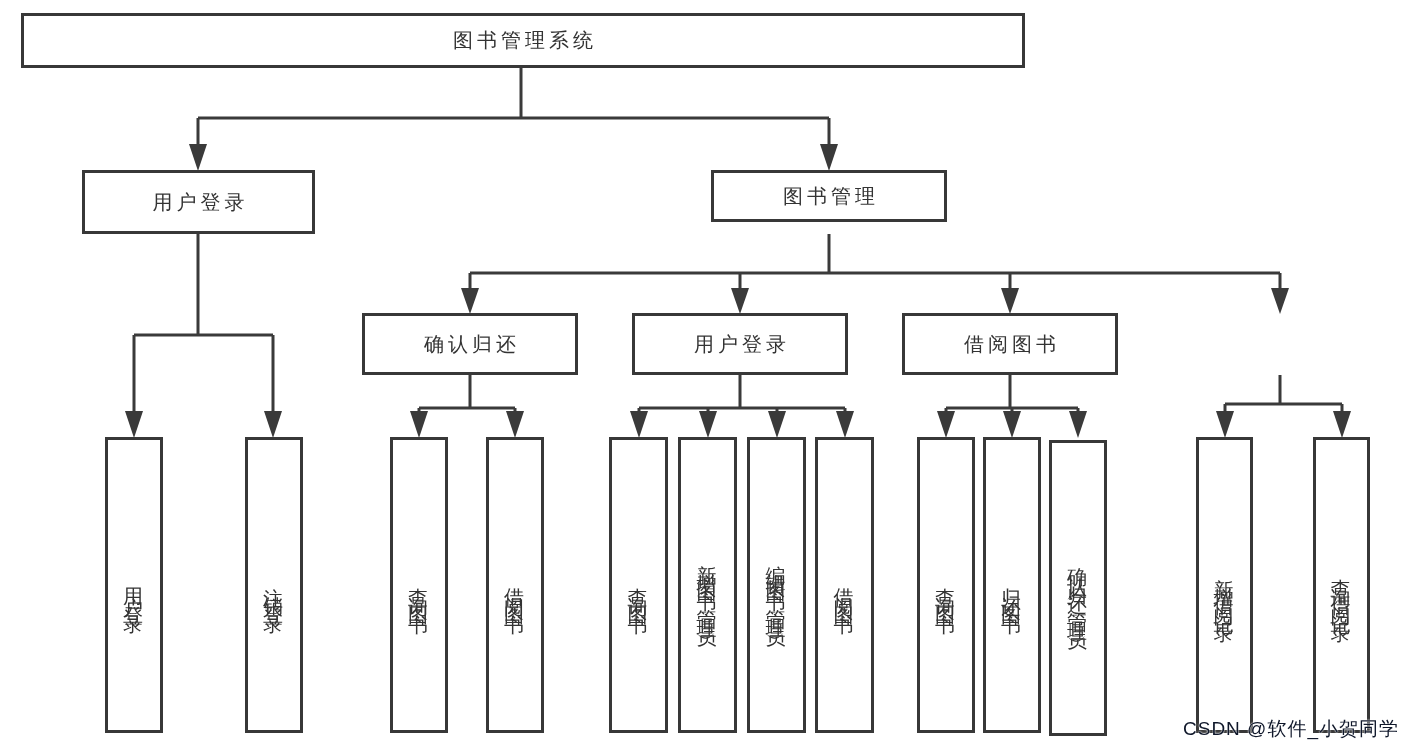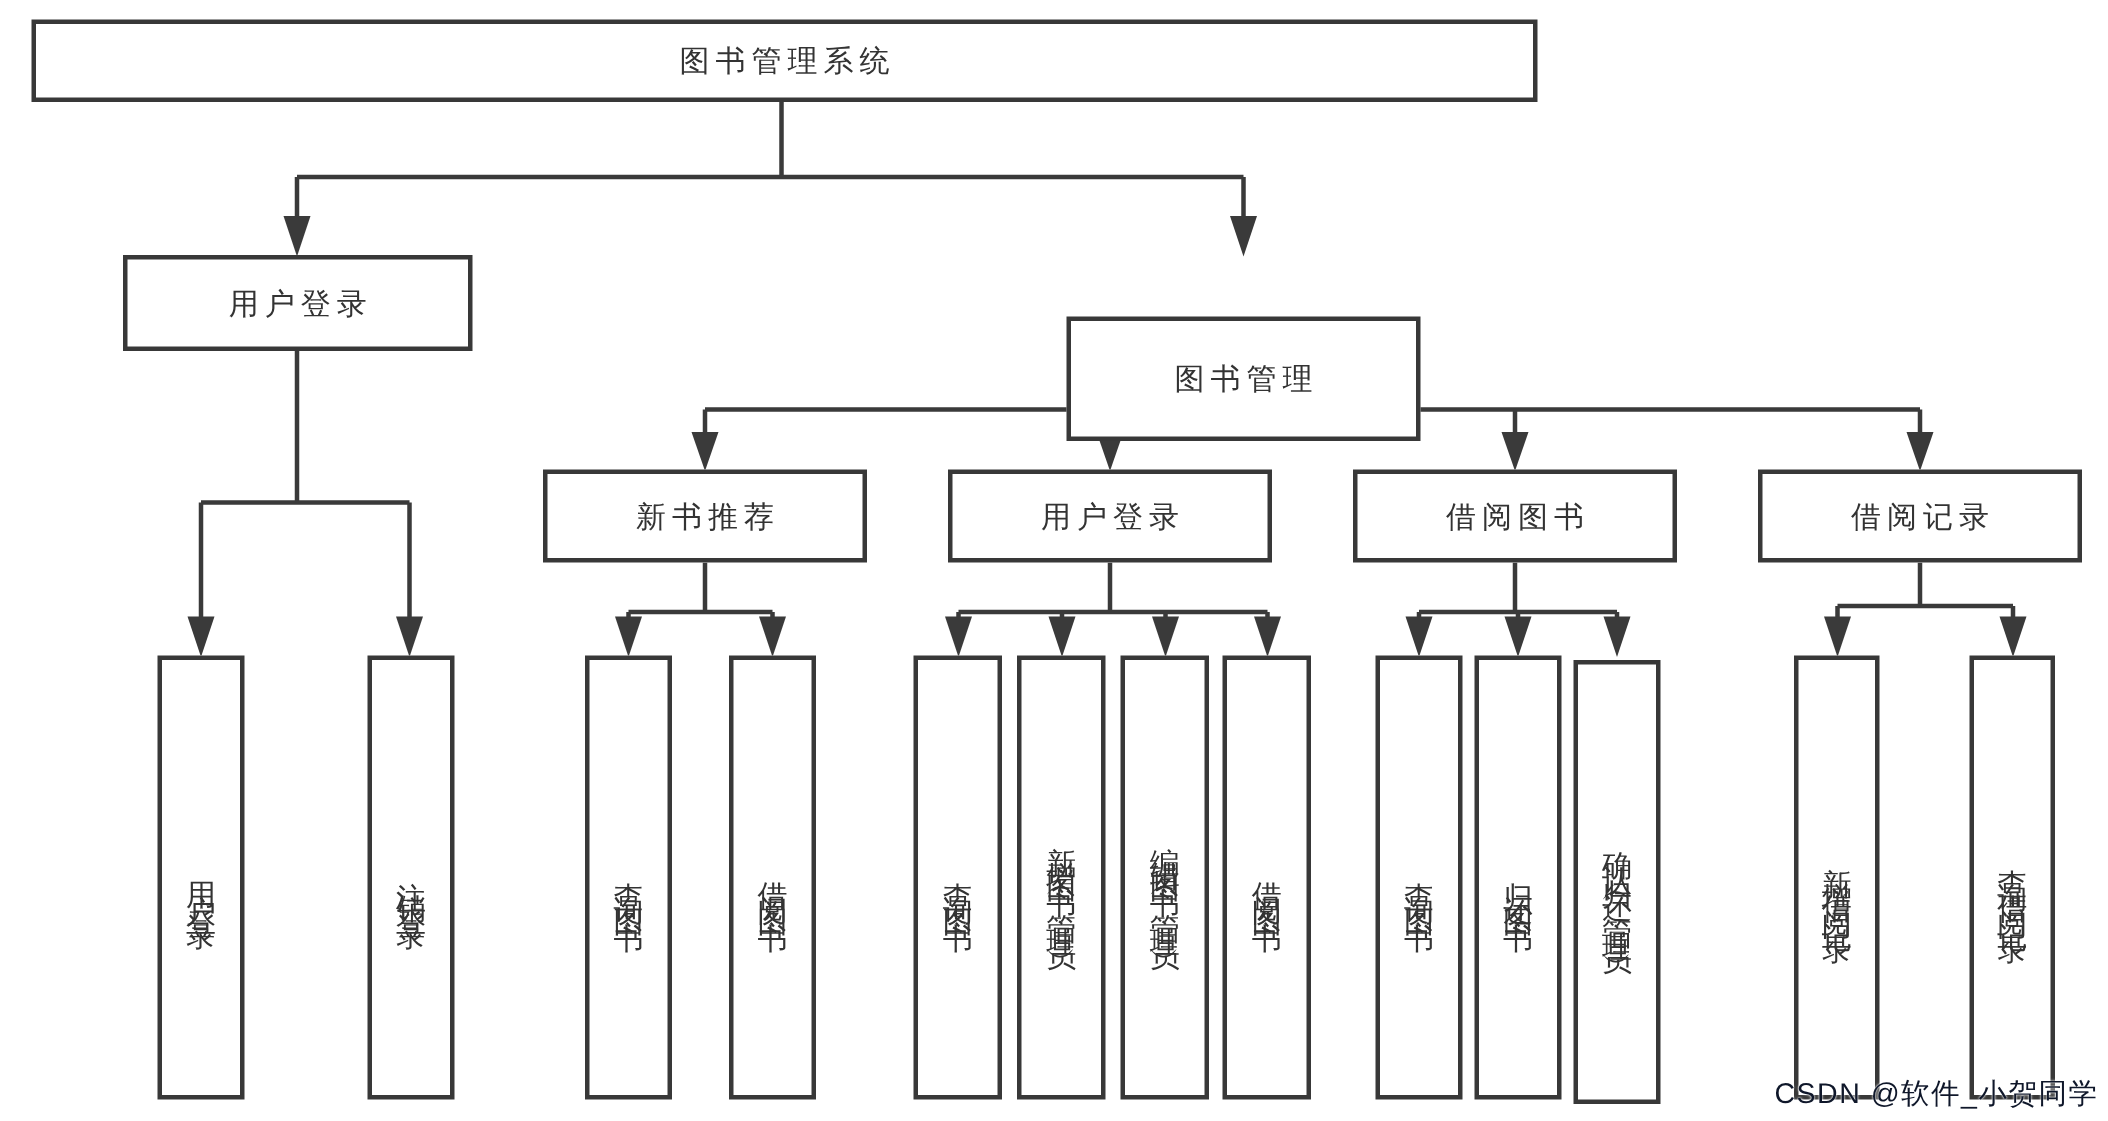--- a/index.html
+++ b/index.html
@@ -118,26 +118,25 @@
     <g>
       <path d="M1280 375 V404 M1225 404 H1342 M1225 404 V412 M1342 404 V412"></path>
       <polygon points="1216,411 1234,411 1225,438"></polygon>
       <polygon points="1333,411 1351,411 1342,438"></polygon>
     </g>
   </svg>
 
   <div class="box h" style="left:21px; top:13px; width:1004px; height:55px;">图书管理系统</div>
 
   <div class="box h" style="left:82px; top:170px; width:233px; height:64px;">用户登录</div>
-  <div class="box h" style="left:711px; top:170px; width:236px; height:83px;margin-top:41px;">图书管理</div>
+  <div class="box h" style="left:711px; top:170px; width:236px; height:52px;">图书管理</div>
 
-  <div class="box h" style="left:362px; top:313px; width:216px; height:62px;">新书推荐</div>
+  <div class="box h" style="left:362px; top:313px; width:216px; height:62px;">确认归还</div>
   <div class="box h" style="left:632px; top:313px; width:216px; height:62px;">用户登录</div>
   <div class="box h" style="left:902px; top:313px; width:216px; height:62px;">借阅图书</div>
-  <div class="box h" style="left:1172px; top:313px; width:216px; height:62px;">借阅记录</div>
 
   <div class="box v" style="left:105px; top:437px; width:58px; height:296px;">用户登录</div>
   <div class="box v" style="left:245px; top:437px; width:58px; height:296px;">注销登录</div>
 
   <div class="box v" style="left:390px; top:437px; width:58px; height:296px;">查询图书</div>
   <div class="box v" style="left:486px; top:437px; width:58px; height:296px;">借阅图书</div>
 
   <div class="box v" style="left:609px; top:437px; width:59px; height:296px;">查询图书</div>
   <div class="box v" style="left:678px; top:437px; width:59px; height:296px;">新增图书（管理员）</div>
   <div class="box v" style="left:747px; top:437px; width:59px; height:296px;">编辑图书（管理员）</div>

